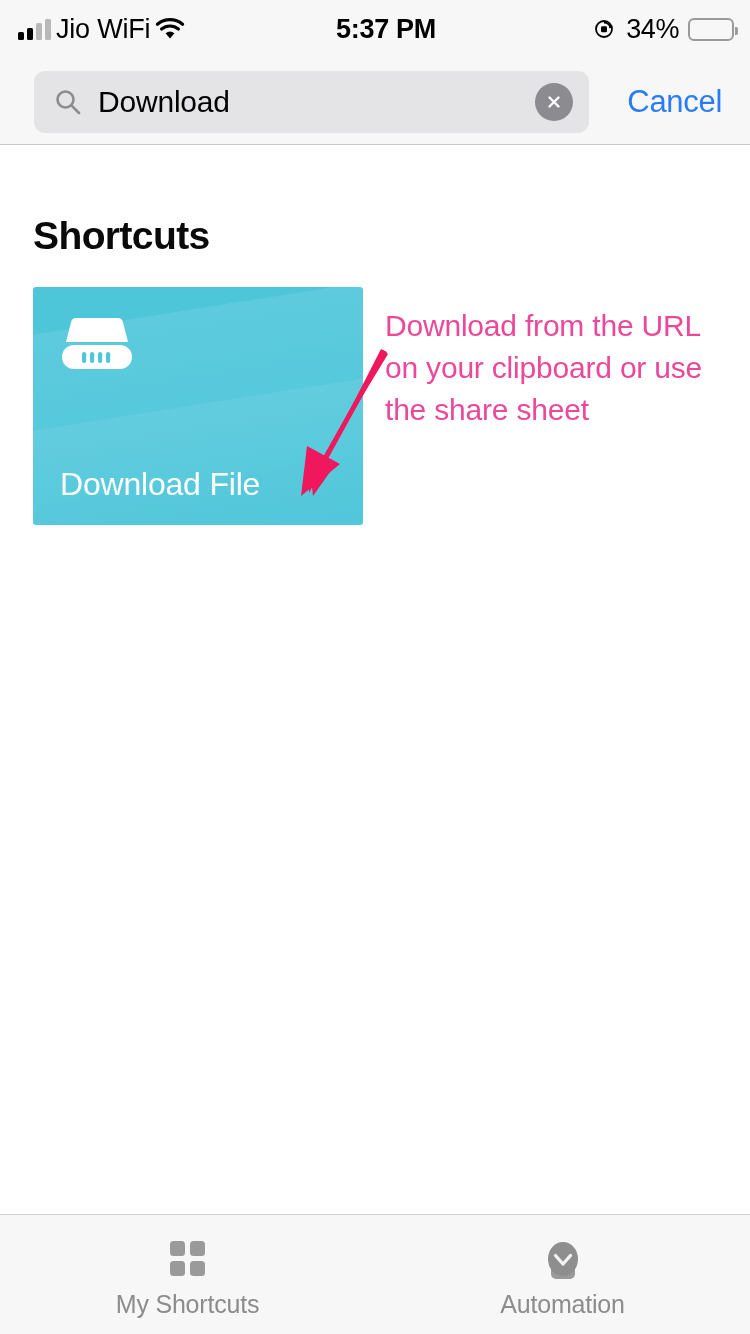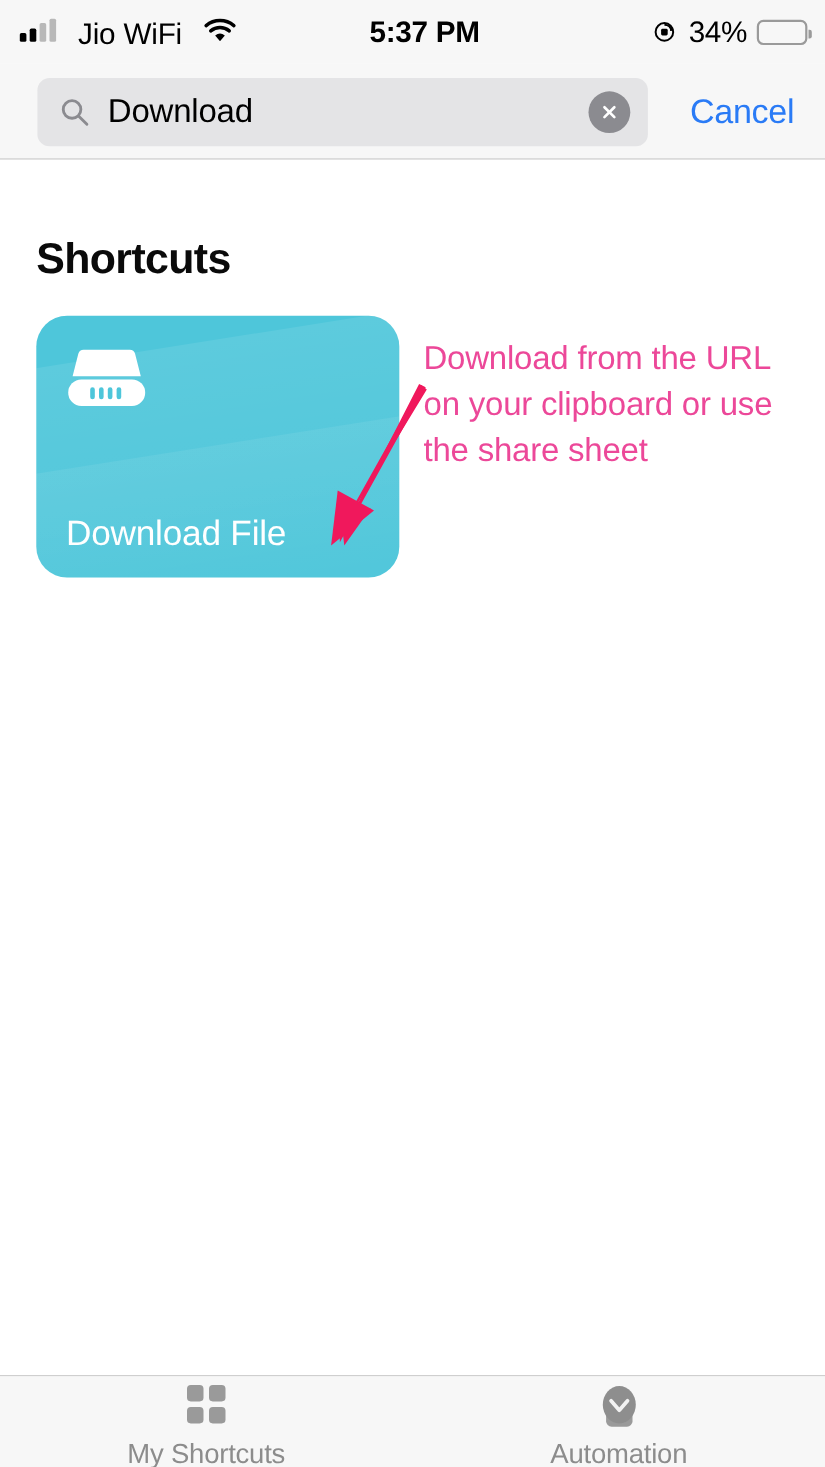--- a/index.html
+++ b/index.html
@@ -11,22 +11,22 @@
   }
   #screen { position:relative; width:750px; height:1334px; background:#ffffff; }
 
   
   .status-bar {
     position:absolute; top:0; left:0; width:750px; height:58px;
     background:#f7f7f7;
     display:flex; align-items:center;
   }
   .status-left {
-    position:absolute; left:18px; top:16px; height:58px;
-    display:flex; align-items:flex-start; gap:20px;
+    position:absolute; left:18px; top:0; height:58px;
+    display:flex; align-items:center; gap:5px;
   }
   .signal-bars { display:flex; align-items:flex-end; gap:3px; height:22px; }
   .signal-bars i { display:block; width:6px; border-radius:1.5px; background:#b8b8b8; }
   .signal-bars i.on { background:#000000; }
   .signal-bars i:nth-child(1){ height:8px; }
   .signal-bars i:nth-child(2){ height:12px; }
   .signal-bars i:nth-child(3){ height:17px; }
   .signal-bars i:nth-child(4){ height:21px; }
   .carrier { font-size:27px; color:#000; letter-spacing:-0.2px; }
   .wifi-icon { width:30px; height:24px; display:block; }
@@ -87,21 +87,21 @@
   .content { position:absolute; top:146px; left:0; width:750px; bottom:104px; background:#fff; }
   .section-title {
     position:absolute; left:33px; top:68px;
     font-size:39px; font-weight:bold; color:#0a0a0a; letter-spacing:-0.6px;
   }
   .shortcut-row { position:absolute; left:33px; top:141px; width:690px; }
 
   .shortcut-card {
     position:absolute; left:0; top:0;
     width:330px; height:238px;
-    border-radius:28px; overflow:hidden;
+    border-radius:3px; overflow:hidden;
     background:#4ec6da;
   }
   .card-sheen {
     position:absolute; left:-40px; top:54px; width:430px; height:220px;
     background:linear-gradient(180deg, rgba(255,255,255,0.085), rgba(255,255,255,0.0));
     transform:rotate(-9deg); transform-origin:left top;
   }
   .card-sheen2 {
     position:absolute; left:-40px; top:150px; width:430px; height:200px;
     background:linear-gradient(180deg, rgba(255,255,255,0.07), rgba(255,255,255,0.0));
@@ -119,21 +119,21 @@
   }
 
   
   .arrow-annotation {
     position:absolute; left:280px; top:200px;
     width:130px; height:165px; pointer-events:none;
   }
 
   
   .tab-bar {
-    position:absolute; bottom:0; left:0; width:750px; height:84px;
+    position:absolute; bottom:0; left:0; width:750px; height:120px;
     background:#f7f7f7; border-top:1px solid #cfcfcf;
     display:flex;
   }
   .tab-item {
     flex:1 1 0; display:flex; flex-direction:column;
     align-items:center; justify-content:center; gap:7px; padding-top:6px;
   }
   .tab-icon { width:52px; height:46px; display:block; }
   .tab-label { font-size:25px; color:#8c8c8c; letter-spacing:-0.2px; }
   .tab-item.active .tab-label { color:#2f6fe8; }

